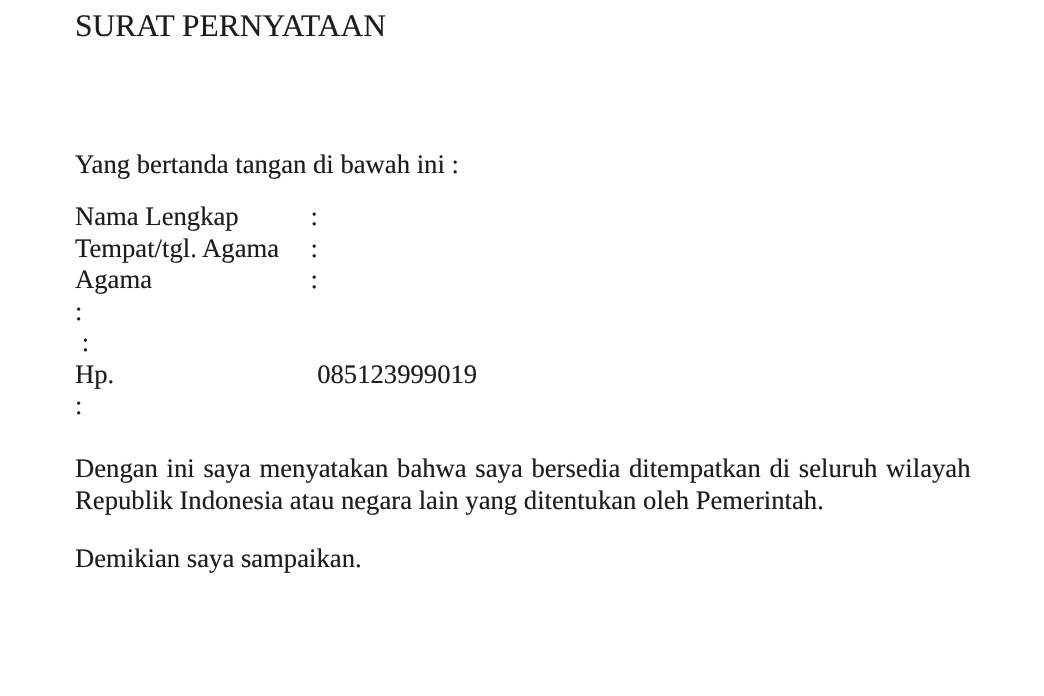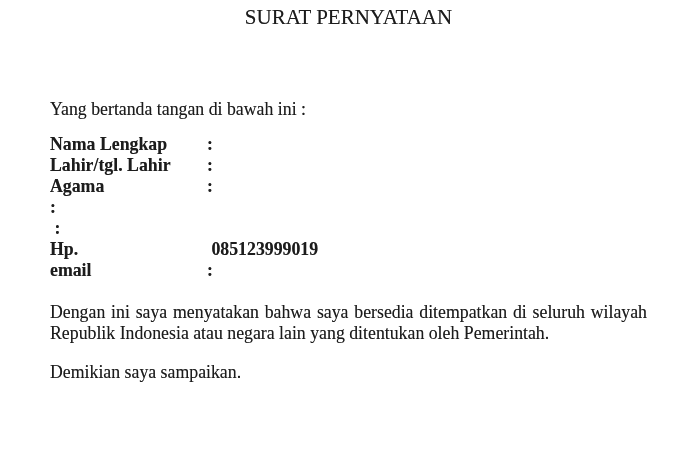--- a/index.html
+++ b/index.html
@@ -15,30 +15,29 @@
     overflow: hidden;
     background: #ffffff;
     padding: 6px 49px 0 50px;
     font-family: "Liberation Serif", "DejaVu Serif", serif;
     font-size: 17.8px;
     line-height: 21px;
     color: #1c1c1c;
     text-shadow: 0 0 0.5px rgba(40, 40, 40, 0.5);
   }
   .doc-title {
-    text-align: center;
+    text-align: left;
     font-size: 21px;
     line-height: 23px;
   }
   .opening {
     margin: 70px 0 0 0;
   }
   .fields {
     margin-top: 14px;
-    font-weight: bold;
   }
   .field-row {
     display: flex;
     line-height: 21px;
   }
   .field-label {
     flex: 0 0 157px;
     width: 157px;
   }
   .field-value {
@@ -69,39 +68,38 @@
   </div>
 
   <p class="opening">Yang bertanda tangan di bawah ini :</p>
 
   <div class="fields">
     <div class="field-row">
       <span class="field-label">Nama Lengkap</span>
         <span class="field-value">:</span>
     </div>
     <div class="field-row">
-      <span class="field-label">Lahir/tgl. Lahir</span>
+      <span class="field-label">Tempat/tgl. Agama</span>
         <span class="field-value">:</span>
     </div>
     <div class="field-row">
       <span class="field-label">Agama</span>
         <span class="field-value">:</span>
     </div>
     <div class="field-row">
         <span class="field-value">:</span>
     </div>
     <div class="field-row">
         <span class="field-value"> :</span>
     </div>
     <div class="field-row">
       <span class="field-label">Hp.</span>
         <span class="field-value"> 085123999019</span>
     </div>
     <div class="field-row">
-      <span class="field-label">email</span>
         <span class="field-value">:</span>
     </div>
   </div>
 
   <p class="para para-1">Dengan ini saya menyatakan bahwa saya bersedia ditempatkan di seluruh wilayah Republik Indonesia atau negara lain yang ditentukan oleh Pemerintah.</p>
 
   <div class="para-2">
     <p class="para closing">Demikian saya sampaikan.</p>
   </div>
 

